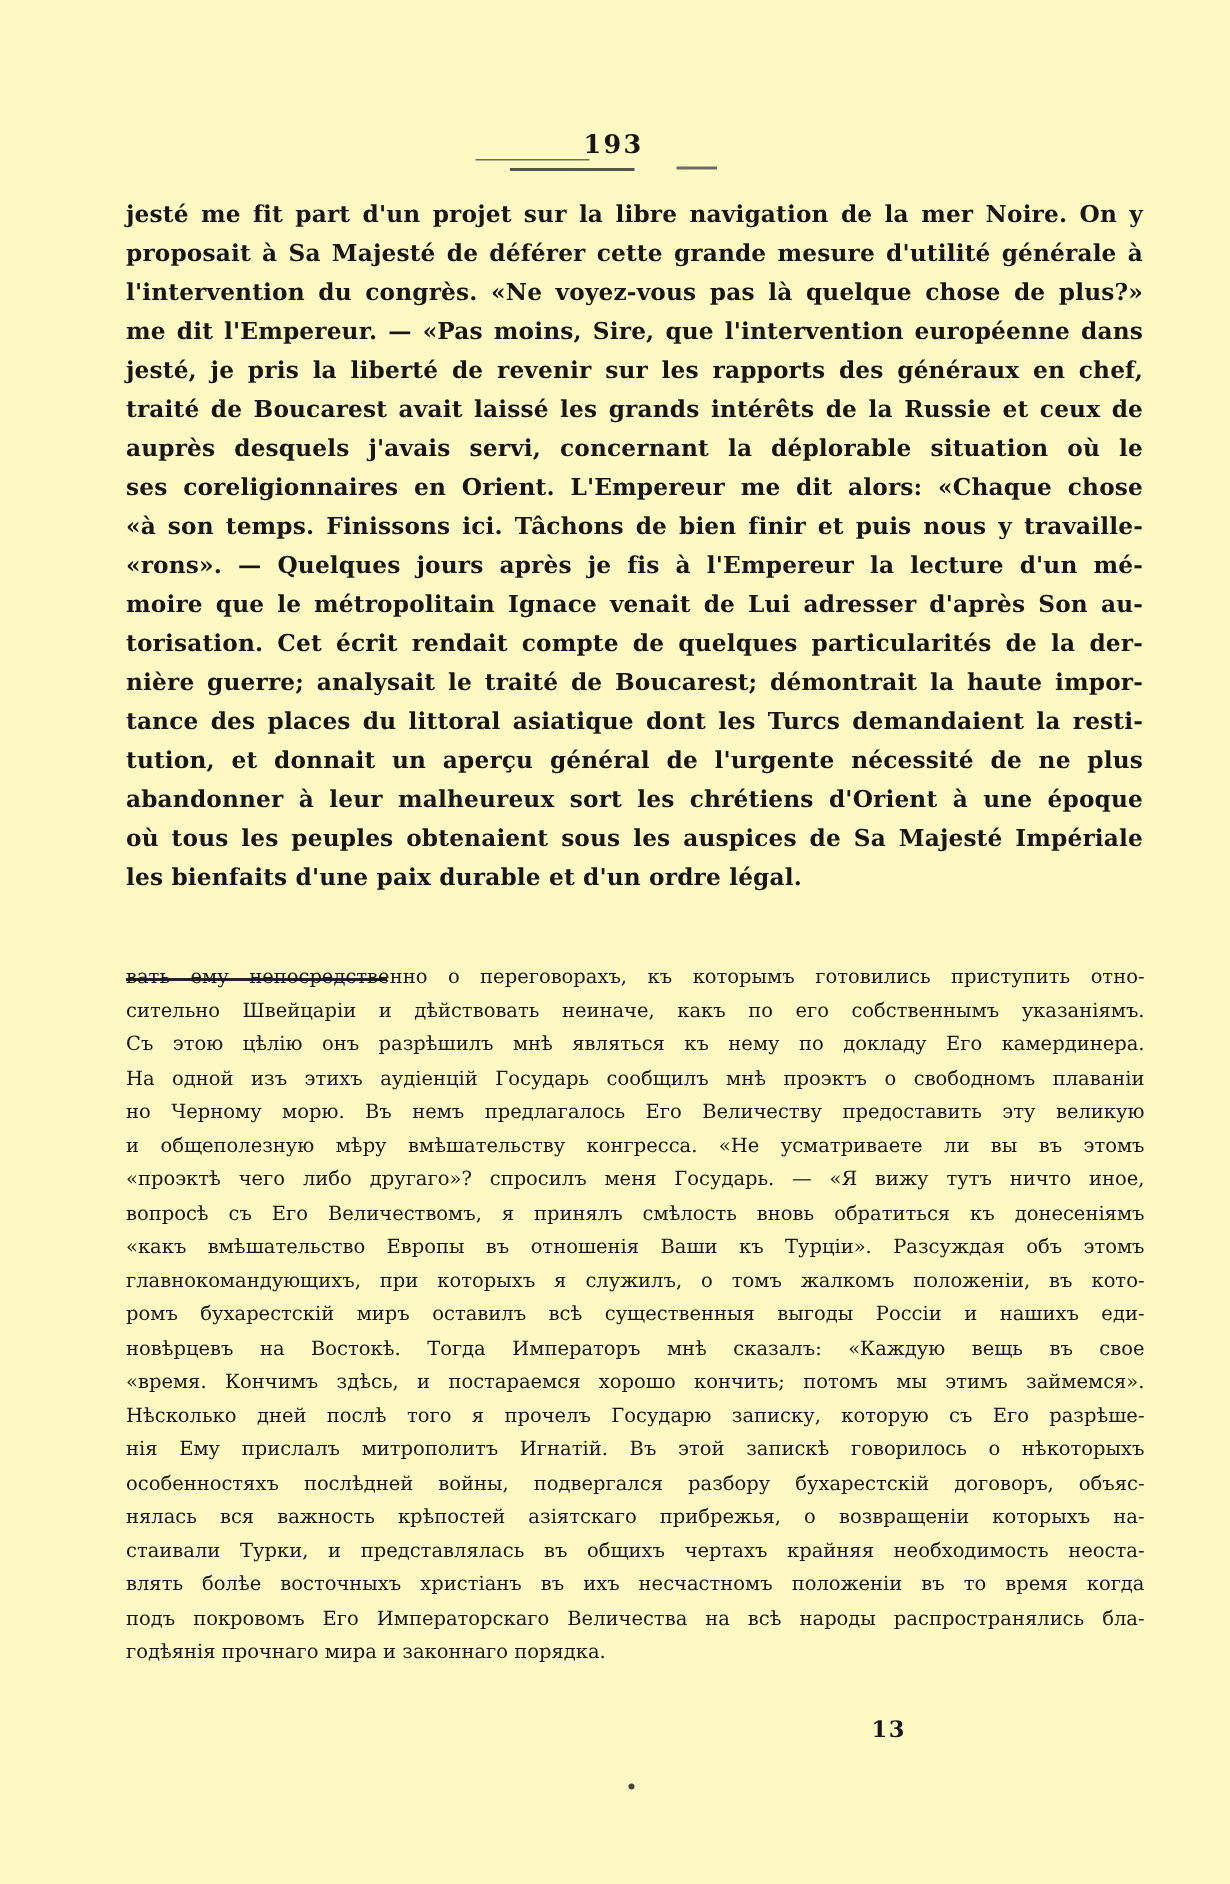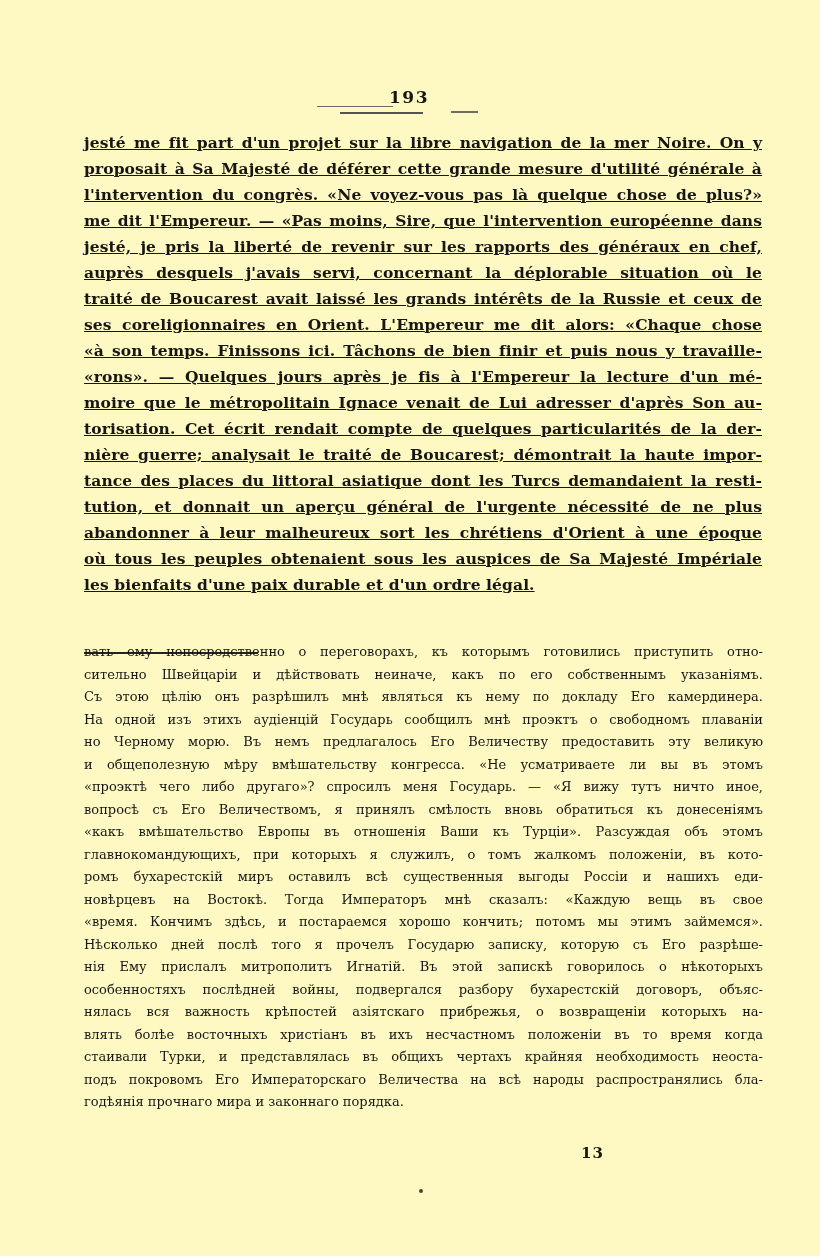--- a/index.html
+++ b/index.html
@@ -20,21 +20,21 @@
   .flourish { position:absolute; background:#4a4a46; }
   .fl-a { left:317px; top:106px; width:76px; height:1px; background:#6a6a64; }
   .fl-b { left:340px; top:112px; width:83px; height:2px; background:#55534e; }
   .fl-c { left:451px; top:111px; width:27px; height:2px; background:#6e6c66; }
 
   .main-text {
     position:absolute; left:84px; top:130px; width:678px;
     font-size:15.5px; font-weight:bold; line-height:26px;
     letter-spacing:0.1px;
   }
-  .main-text .line { text-align:justify; text-align-last:justify;text-decoration:underline; }
+  .main-text .line { text-align:justify; text-align-last:justify; }
   .main-text .line:last-child { text-align-last:left; }
 
   .divider {
     position:absolute; left:84px; top:652px; width:174px; height:2px;
     background:#242420;
   }
 
   .footnote {
     position:absolute; left:84px; top:641px; width:679px;
     font-size:13px; font-weight:normal; line-height:22.5px;
@@ -62,22 +62,22 @@
   <div class="flourish fl-a"></div>
   <div class="flourish fl-b"></div>
   <div class="flourish fl-c"></div>
 
   <div class="main-text">
       <div class="line">jesté me fit part d'un projet sur la libre navigation de la mer Noire. On y</div>
       <div class="line">proposait à Sa Majesté de déférer cette grande mesure d'utilité générale à</div>
       <div class="line">l'intervention du congrès. «Ne voyez-vous pas là quelque chose de plus?»</div>
       <div class="line">me dit l'Empereur. — «Pas moins, Sire, que l'intervention européenne dans</div>
       <div class="line">jesté, je pris la liberté de revenir sur les rapports des généraux en chef,</div>
+      <div class="line">traité de Boucarest avait laissé les grands intérêts de la Russie et ceux de</div>
       <div class="line">auprès desquels j'avais servi, concernant la déplorable situation où le</div>
-      <div class="line">traité de Boucarest avait laissé les grands intérêts de la Russie et ceux de</div>
       <div class="line">ses coreligionnaires en Orient. L'Empereur me dit alors: «Chaque chose</div>
       <div class="line">«à son temps. Finissons ici. Tâchons de bien finir et puis nous y travaille-</div>
       <div class="line">«rons». — Quelques jours après je fis à l'Empereur la lecture d'un mé-</div>
       <div class="line">moire que le métropolitain Ignace venait de Lui adresser d'après Son au-</div>
       <div class="line">torisation. Cet écrit rendait compte de quelques particularités de la der-</div>
       <div class="line">nière guerre; analysait le traité de Boucarest; démontrait la haute impor-</div>
       <div class="line">tance des places du littoral asiatique dont les Turcs demandaient la resti-</div>
       <div class="line">tution, et donnait un aperçu général de l'urgente nécessité de ne plus</div>
       <div class="line">abandonner à leur malheureux sort les chrétiens d'Orient à une époque</div>
       <div class="line">où tous les peuples obtenaient sous les auspices de Sa Majesté Impériale</div>
@@ -97,22 +97,22 @@
       <div class="line">вопросѣ съ Его Величествомъ, я принялъ смѣлость вновь обратиться къ донесеніямъ</div>
       <div class="line">«какъ вмѣшательство Европы въ отношенія Ваши къ Турціи». Разсуждая объ этомъ</div>
       <div class="line">главнокомандующихъ, при которыхъ я служилъ, о томъ жалкомъ положеніи, въ кото-</div>
       <div class="line">ромъ бухарестскій миръ оставилъ всѣ существенныя выгоды Россіи и нашихъ еди-</div>
       <div class="line">новѣрцевъ на Востокѣ. Тогда Императоръ мнѣ сказалъ: «Каждую вещь въ свое</div>
       <div class="line">«время. Кончимъ здѣсь, и постараемся хорошо кончить; потомъ мы этимъ займемся».</div>
       <div class="line">Нѣсколько дней послѣ того я прочелъ Государю записку, которую съ Его разрѣше-</div>
       <div class="line">нія Ему прислалъ митрополитъ Игнатій. Въ этой запискѣ говорилось о нѣкоторыхъ</div>
       <div class="line">особенностяхъ послѣдней войны, подвергался разбору бухарестскій договоръ, объяс-</div>
       <div class="line">нялась вся важность крѣпостей азіятскаго прибрежья, о возвращеніи которыхъ на-</div>
+      <div class="line">стаивали Турки, и представлялась въ общихъ чертахъ крайняя необходимость неоста-</div>
       <div class="line">влять болѣе восточныхъ христіанъ въ ихъ несчастномъ положеніи въ то время когда</div>
-      <div class="line">стаивали Турки, и представлялась въ общихъ чертахъ крайняя необходимость неоста-</div>
       <div class="line">подъ покровомъ Его Императорскаго Величества на всѣ народы распространялись бла-</div>
       <div class="line">годѣянія прочнаго мира и законнаго порядка.</div>
     </div>
 
   <div class="sig">13</div>
 
   <div class="ink-dot"></div>
 
 </div>
 

